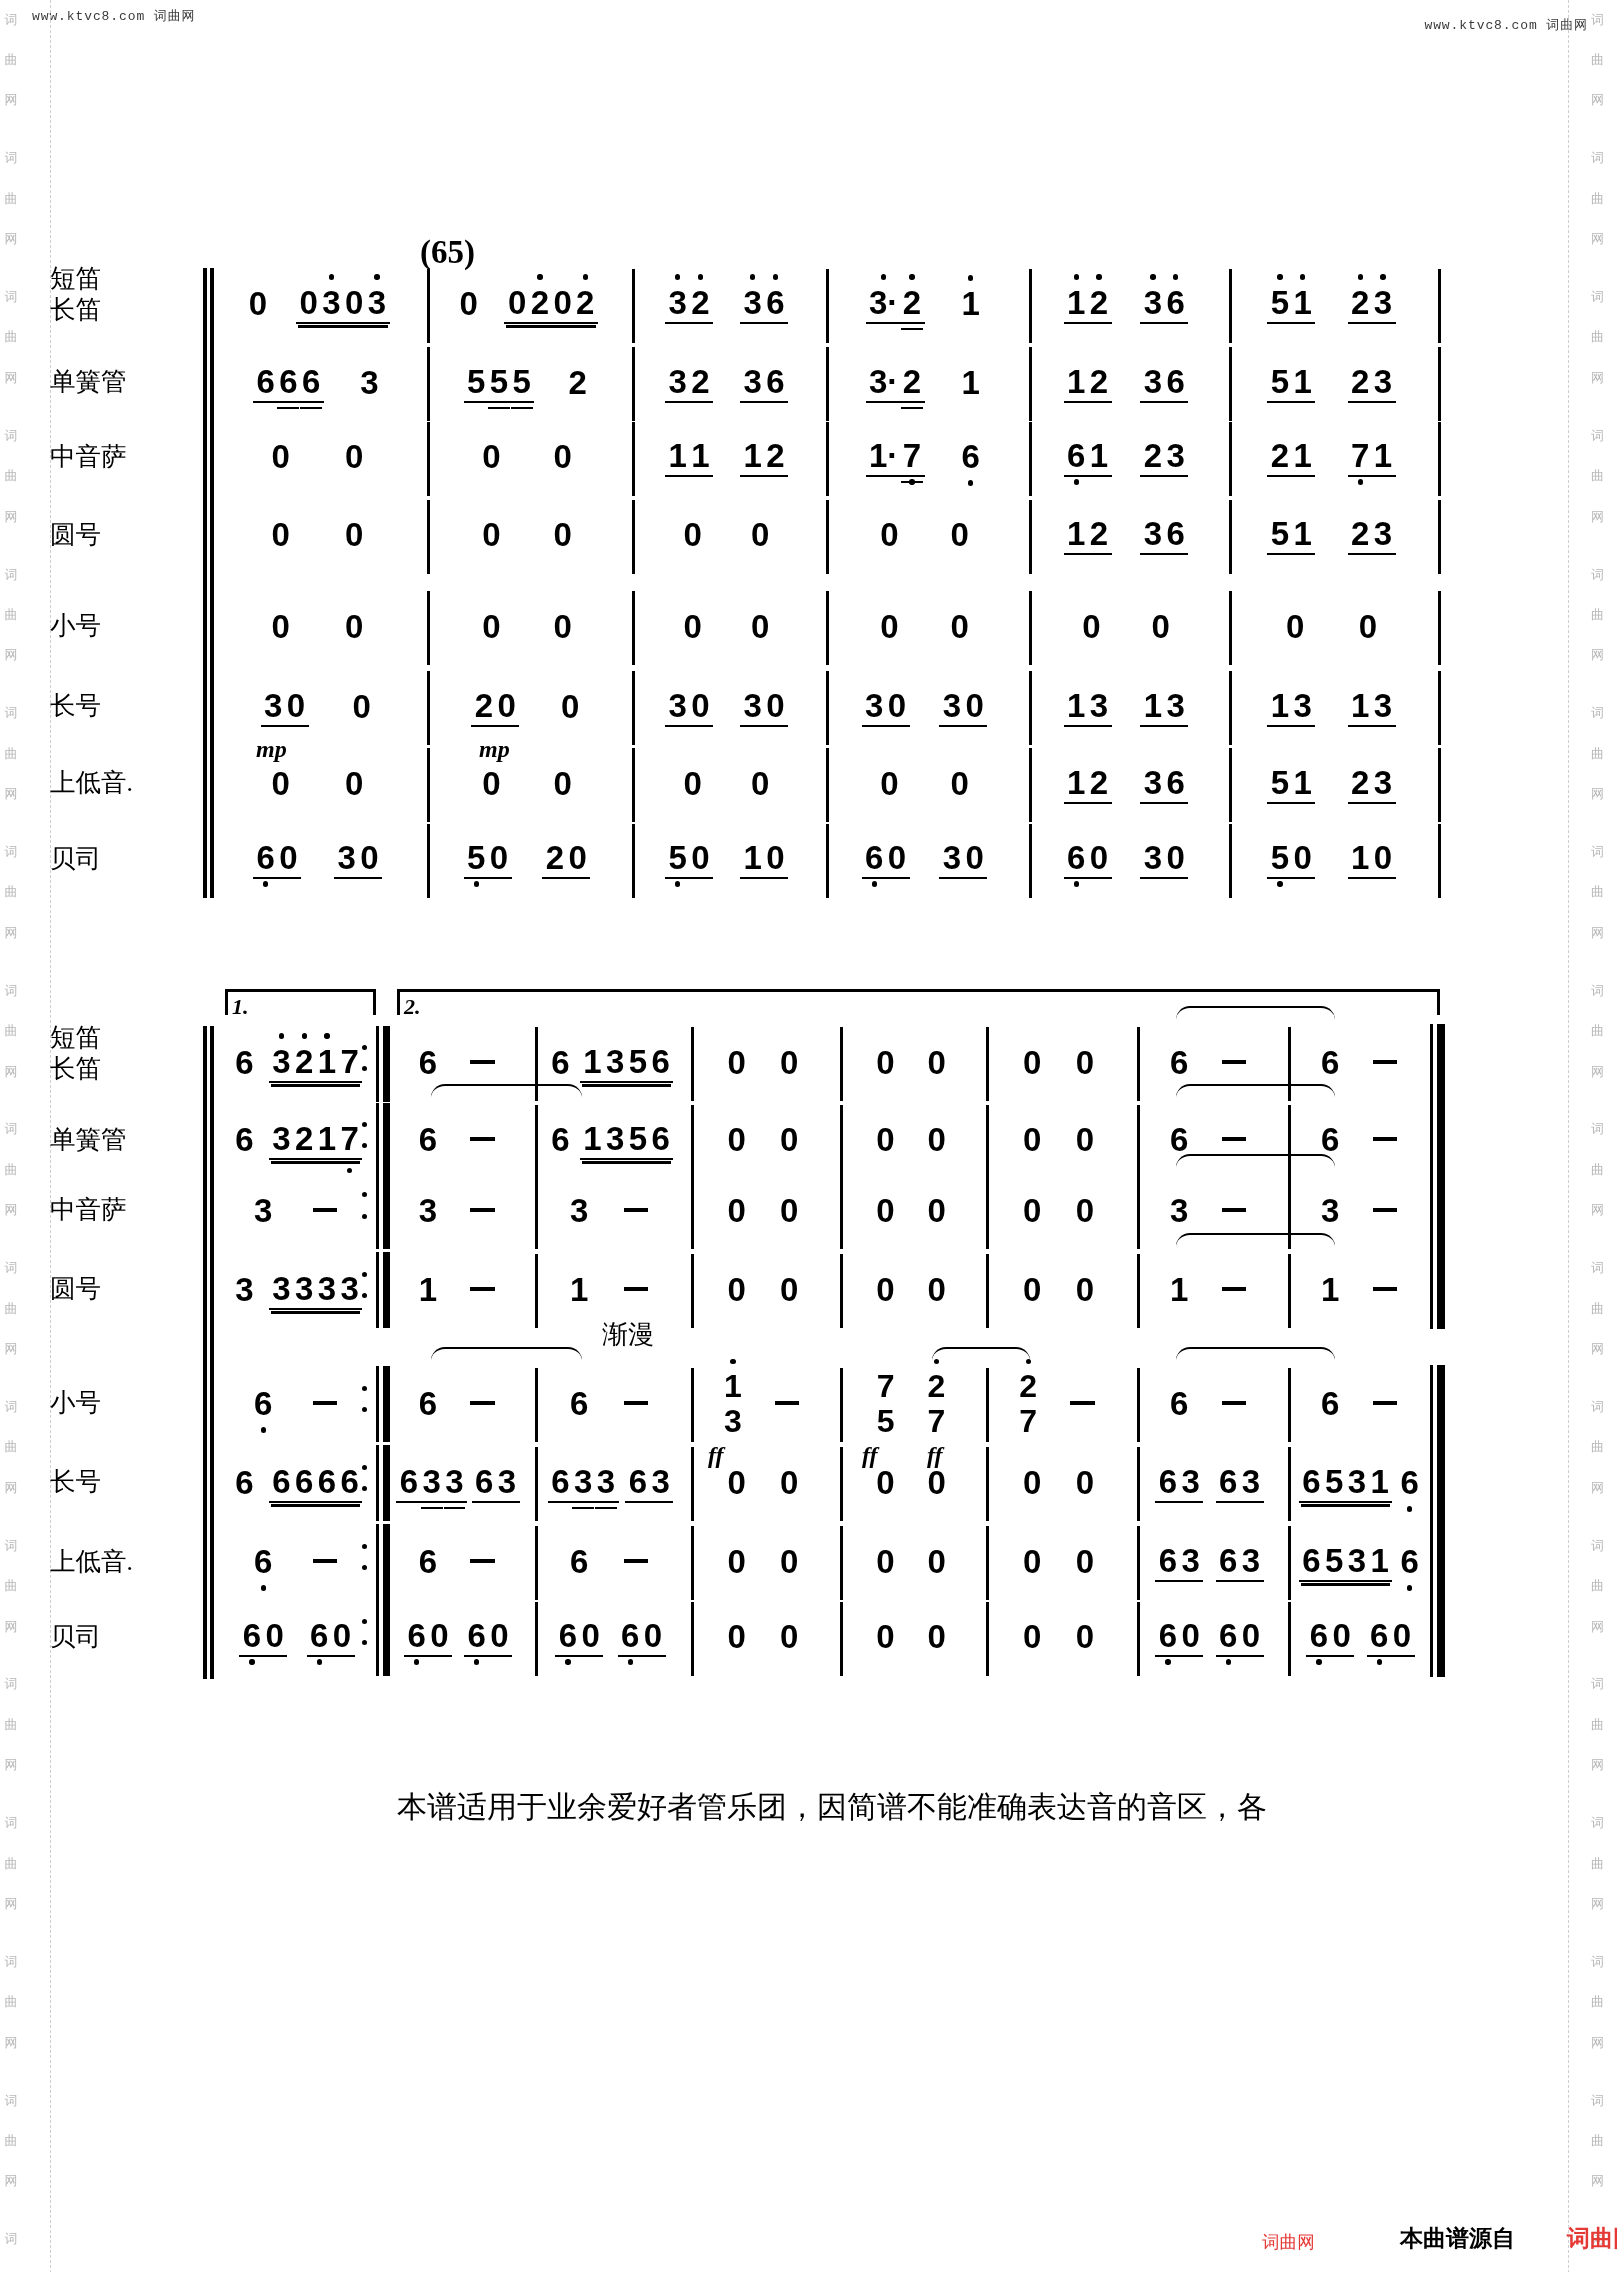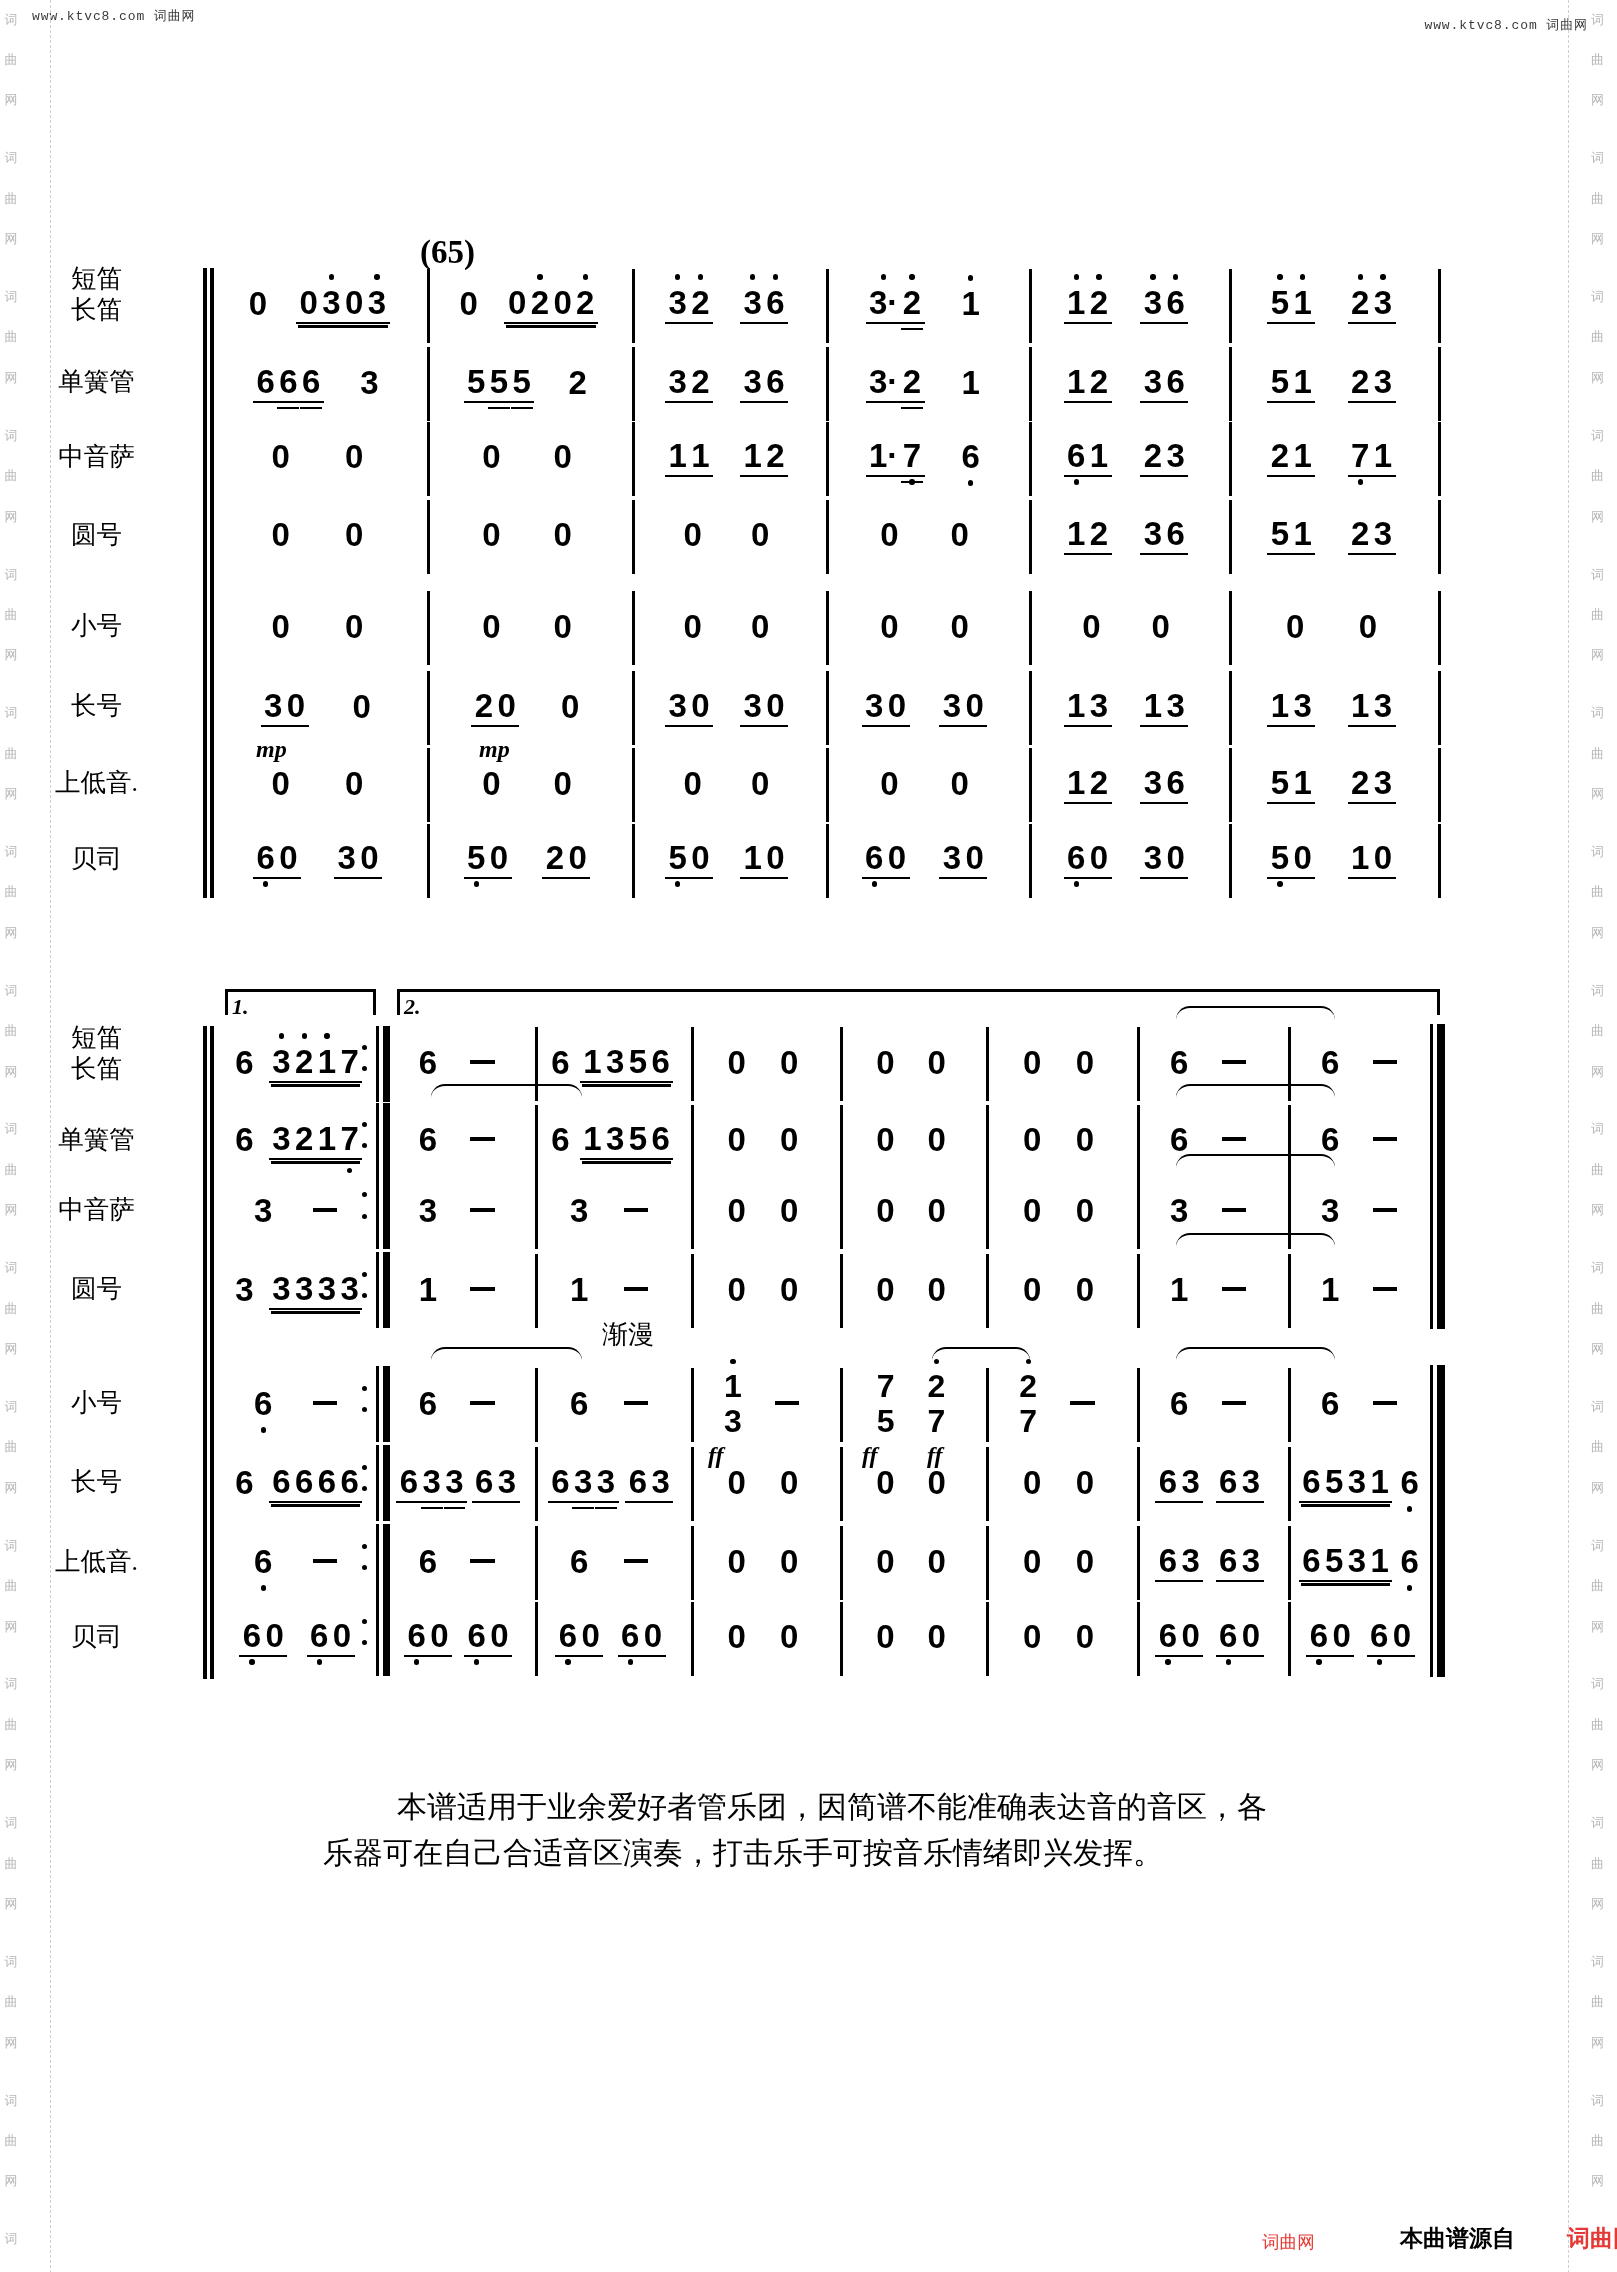--- a/index.html
+++ b/index.html
@@ -3,21 +3,21 @@
 <meta charset="utf-8">
 <style>
   html,body{margin:0;padding:0;background:#fff;}
   #page{position:relative;width:1618px;height:2273px;background:#fff;overflow:hidden;
         font-family:"Liberation Serif",serif;color:#000;}
   .wm-top{position:absolute;font:13px "Liberation Mono",monospace;color:#3a3a3a;letter-spacing:0.9px;white-space:nowrap;}
   .wm-col{position:absolute;top:0;width:19.3px;height:100%;}
   .wm-col span{position:absolute;left:0;font:13px "Liberation Serif",serif;color:#b8b8b8;}
   .edge-dash{position:absolute;top:0;height:100%;width:0;border-left:1.8px dashed #cfcfcf;}
   #rehearsal{position:absolute;font:700 33px "Liberation Serif",serif;}
-  .lbl{position:absolute;left:35px;width:123px;text-align:center;
+  .lbl{position:absolute;left:50px;width:123px;text-align:left;
        font:400 25.5px "Liberation Serif",serif;line-height:31px;white-space:nowrap;}
   .cell{position:absolute;display:flex;align-items:center;justify-content:space-evenly;}
   .grp{position:relative;display:inline-flex;align-items:flex-end;gap:2.6px;padding:0 2.6px 3.5px;}
   .grp.u1,.grp.u2{border-bottom:2.6px solid #000;}
   .grp.u2::after{content:'';position:absolute;left:1.8px;right:1.8px;bottom:-5.3px;height:2.6px;background:#000;}
   .note{position:relative;display:inline-block;font:700 33px "Liberation Sans",sans-serif;line-height:1;padding:0 0.9px;}
   .stack{display:inline-flex;flex-direction:column;align-items:center;row-gap:2.6px;}
   .stack .note{font-size:32px;}
   .note.xl::after{content:'';position:absolute;left:-0.9px;right:-0.9px;bottom:-11.4px;height:2.6px;background:#000;}
   .da{position:absolute;top:-11.4px;left:50%;margin-left:-2.6px;width:5.3px;height:5.3px;border-radius:50%;background:#000;}
@@ -1379,20 +1379,19 @@
       <div class="dyn" style="left: 256px; top: 736px;">mp</div>
       <div class="dyn" style="left: 479px; top: 736px;">mp</div>
       <div class="cn-mark" style="left: 602px; top: 1317px;">渐漫</div>
       <div class="dyn" style="left: 708px; top: 1442px;">ff</div>
       <div class="dyn" style="left: 862px; top: 1442px;">ff</div>
       <div class="dyn" style="left: 927px; top: 1442px;">ff</div>
     </div>
 
   <div id="note-text">
     <div class="indent">本谱适用于业余爱好者管乐团，因简谱不能准确表达音的音区，各</div>
-    <div>乐器可在自己合适音区演奏，打击乐手可按音乐情绪即兴发挥。</div>
   </div>
 
   <div class="foot" id="foot-left-red" style="left: 1262px; top: 2230px; font: 400 17.6px &quot;Liberation Serif&quot;, serif; color: rgb(229, 57, 53);">词曲网</div>
   <div class="foot" id="foot-black" style="left:1400px;top:2223px;font:700 23px 'Liberation Sans',sans-serif">本曲谱源自</div>
   <div class="foot" id="foot-right-red" style="left: 1567px; top: 2223px; font: 700 23px &quot;Liberation Sans&quot;, sans-serif; color: rgb(229, 57, 53);">词曲网</div>
 </div>
 
 
 </body></html>

